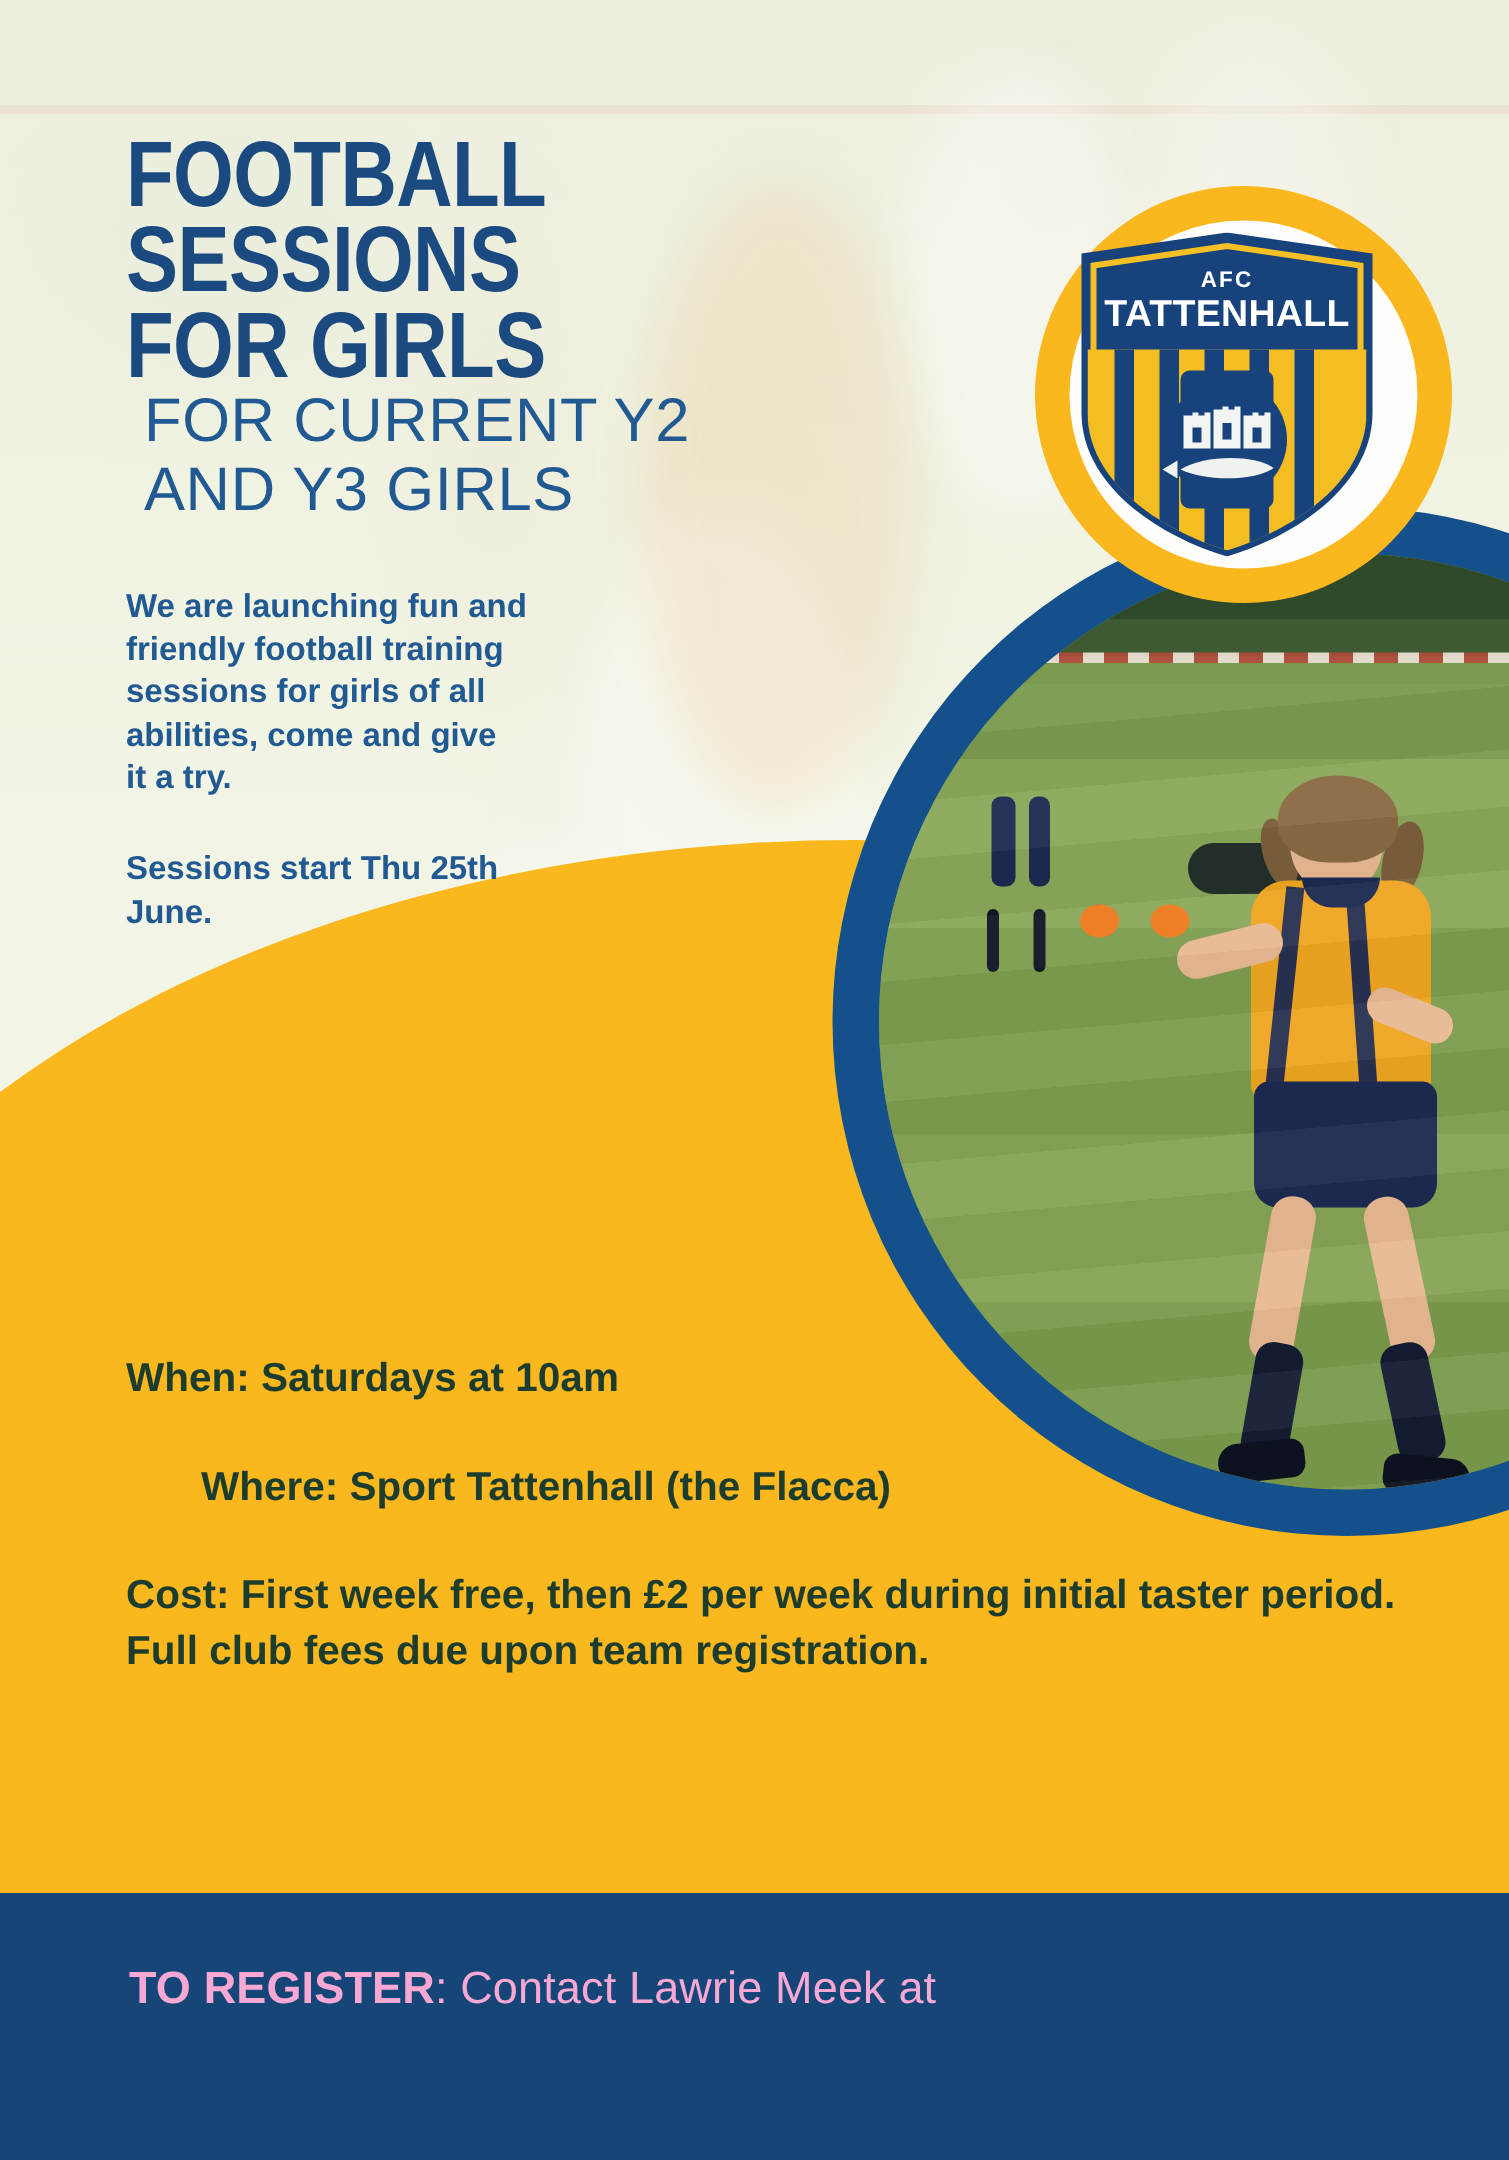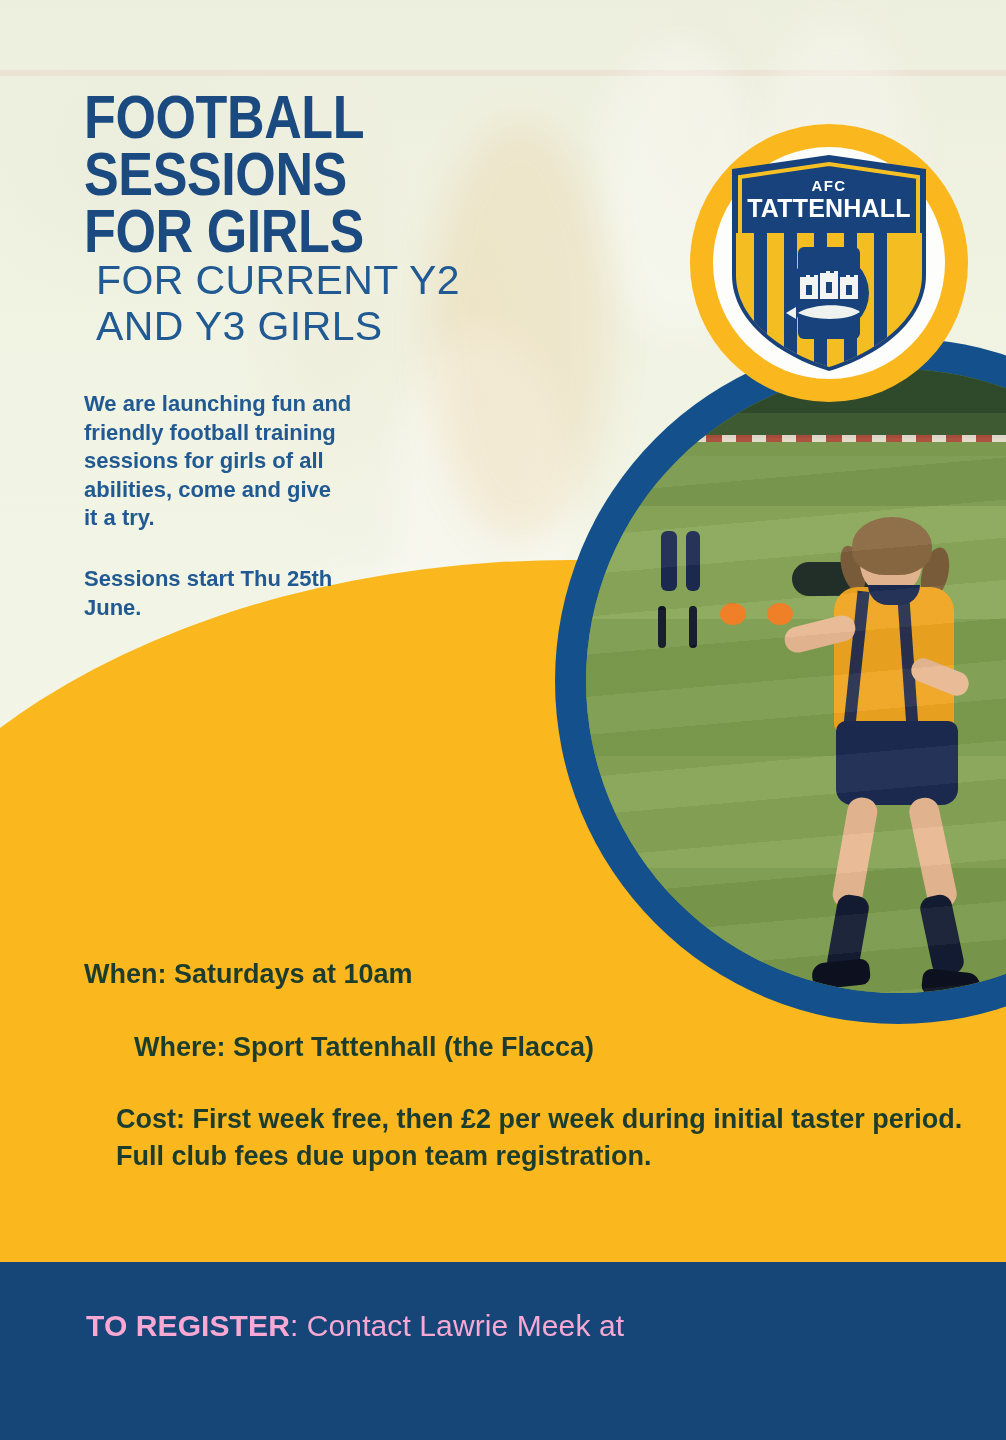--- a/index.html
+++ b/index.html
@@ -146,21 +146,21 @@
     left:690px; top:124px;
     width:278px; height:278px;
     border-radius:50%;
     background:#FAB81E;
     z-index:5;
     display:flex; align-items:center; justify-content:center;
   }
   .badge-white{
     width:232px; height:232px; border-radius:50%;
     background:#fdfdfb;
-    display:flex; align-items:center; justify-content:center;
+    display:flex; align-items:center; 
   }
   .badge svg{ display:block; }
 
   
   .footer{
     position:absolute;
     left:0; right:0; top:1262px; bottom:0;
     background:#154677;
     padding:42px 86px 0 86px;
   }
@@ -211,29 +211,29 @@
     color:#215A92;
     font-size:22px;
     line-height:1.30;
     font-weight:600;
   }
   .body-copy p{ margin-bottom:32px; white-space:pre-line; }
   .body-copy p:last-child{ margin-bottom:0; }
 
   .details{
     position:absolute;
-    left:84px; top:956px;
+    left:84px; top:900px;
     width:860px;
     color:#1c3d2e;
     font-size:27px;
     line-height:1.36;
     font-weight:700;
   }
   .details .d-row{ margin-bottom:36px; }
-  .details .d-row:last-child{ margin-bottom:0;margin-left:32px; }
+  .details .d-row:last-child{ margin-bottom:0; }
   .details .d-when{ width:520px; }
   .details .d-where{ width:560px;text-align:center; }
   .details .d-cost{ width:850px; }
 </style>
 </head>
 <body>
 
 <div class="poster">
 
   <div class="bg-photo"></div>

